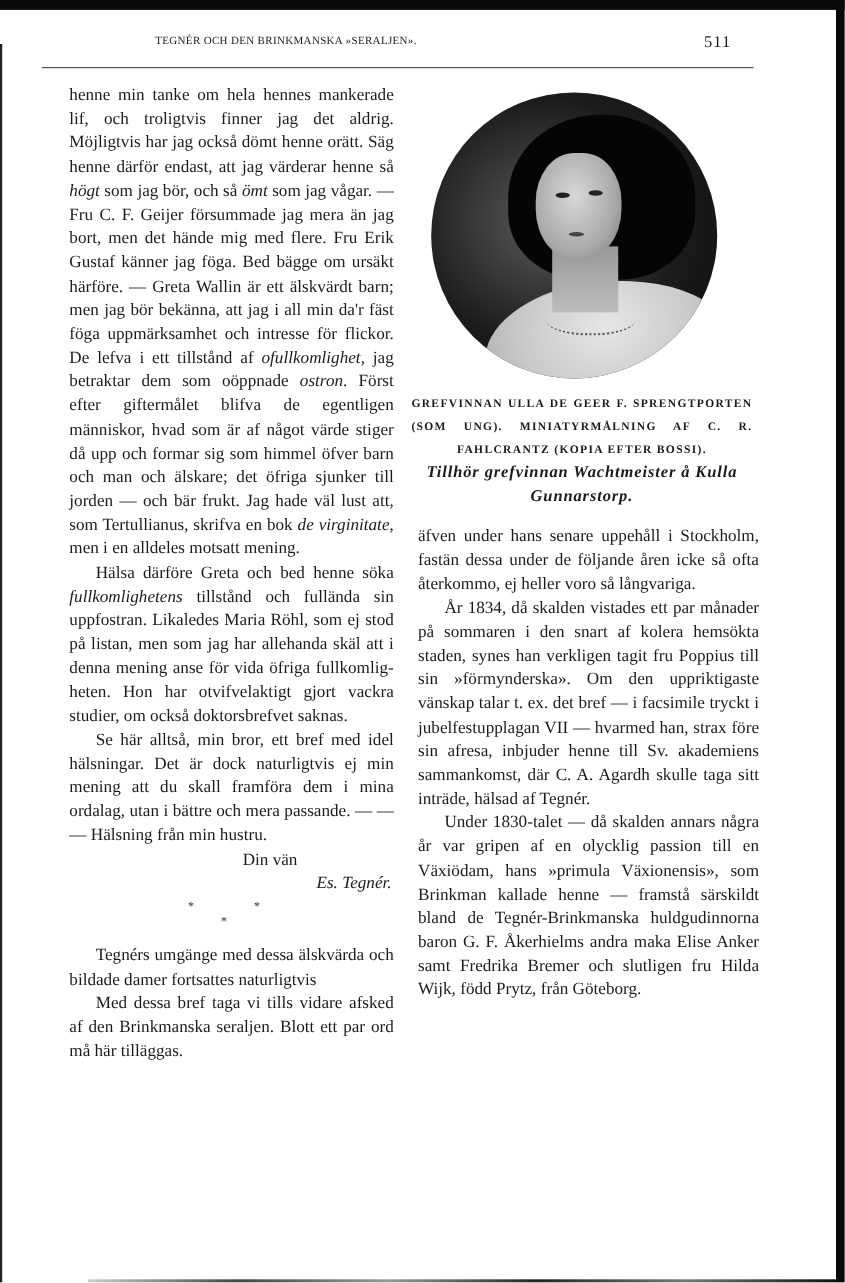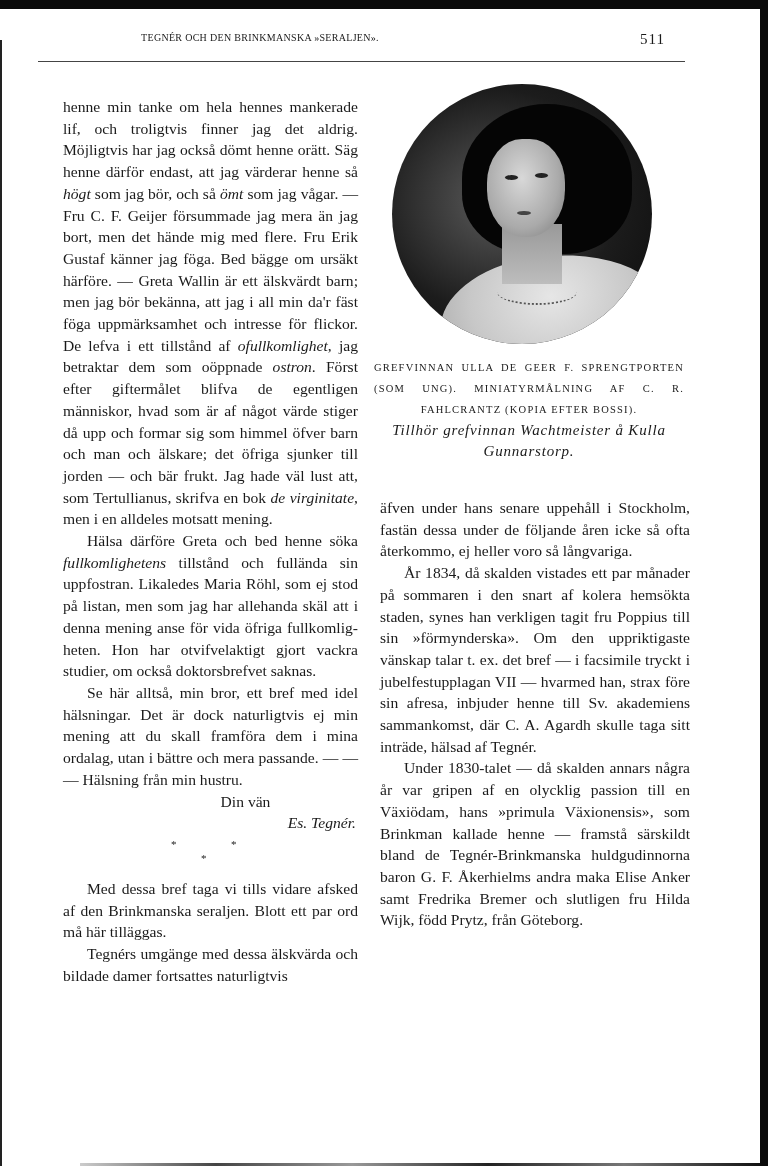--- a/index.html
+++ b/index.html
@@ -21,21 +21,20 @@
     .page-number {
       position: absolute; left: 640px; top: 31px; font-size: 15px; letter-spacing: 1px;
     }
     .head-rule {
       position: absolute; left: 38px; top: 61px; width: 647px; height: 1px; background: #444;
     }
 
     .col {
       position: absolute; font-size: 15.6px; line-height: 21.7px;
       text-align: justify;
-      margin-top: 20px;
     }
     .col-left { left: 63px; top: 76px; width: 295px; }
     .col-right { left: 380px; top: 477px; width: 310px; }
     .col p { margin: 0; }
     .col p.indent { text-indent: 24px; }
     .col em { font-style: italic; }
 
     .signature-greet { text-align: center; padding-left: 70px; }
     .signature-name { text-align: right; font-style: italic; padding-right: 2px; }
     .asterisms { position: relative; height: 44px; }
@@ -66,21 +65,21 @@
       border-radius: 40% 60% 0 0;
       background: radial-gradient(ellipse at 50% 30%, #e6e6e6 0%, #c8c8c8 50%, #9a9a9a 100%);
       transform: rotate(-12deg);
     }
     .portrait .necklace {
       position: absolute; left: 105px; top: 195px; width: 80px; height: 24px;
       border-bottom: 2px dotted #555; border-radius: 0 0 50% 50%;
     }
 
     .caption {
-      position: absolute; left: 374px; top: 357px; width: 310px; text-align: center;
+      position: absolute; left: 374px; top: 357px; width: 310px; text-align: center; font-weight: bold;
     }
     .caption .cap-sc {
       font-size: 10.5px; letter-spacing: 1.2px; line-height: 21px; text-transform: uppercase;
       text-align: justify; text-align-last: center;
     }
     .caption .cap-it { font-style: italic; font-size: 15px; line-height: 21px; letter-spacing: 0.8px; }
   </style>
 </head>
 <body>
 
@@ -97,22 +96,22 @@
   <p><span>henne min tanke om hela hennes man­kerade lif, och troligtvis finner jag det aldrig. Möjligtvis har jag också dömt henne orätt. Säg henne därför endast, att jag värderar henne så </span><em>högt</em><span> som jag bör, och så </span><em>ömt</em><span> som jag vågar. — Fru C. F. Geijer försummade jag mera än jag bort, men det hände mig med flere. Fru Erik Gustaf känner jag föga. Bed bägge om ursäkt härföre. — Greta Wal­lin är ett älskvärdt barn; men jag bör bekänna, att jag i all min da'r fäst föga uppmärksamhet och intresse för flickor. De lefva i ett tillstånd af </span><em>ofullkomlighet</em><span>, jag betraktar dem som oöppnade </span><em>ostron</em><span>. Först efter giftermålet blifva de egentli­gen människor, hvad som är af något värde stiger då upp och formar sig som himmel öfver barn och man och älskare; det öfriga sjunker till jorden — och bär frukt. Jag hade väl lust att, som Ter­tullianus, skrifva en bok </span><em>de virginitate</em><span>, men i en alldeles motsatt mening.</span></p>
   <p class="indent"><span>Hälsa därföre Greta och bed henne söka </span><em>fullkomlighetens</em><span> tillstånd och full­ända sin uppfostran. Likaledes Maria Röhl, som ej stod på listan, men som jag har allehanda skäl att i denna me­ning anse för vida öfriga fullkomlig­heten. Hon har otvifvelaktigt gjort vackra studier, om också doktorsbrefvet saknas.</span></p>
   <p class="indent">Se här alltså, min bror, ett bref med idel hälsningar. Det är dock naturligt­vis ej min mening att du skall framföra dem i mina ordalag, utan i bättre och mera passande. — — — Hälsning från min hustru.</p>
   <p class="signature-greet">Din vän</p>
   <p class="signature-name">Es. Tegnér.</p>
   <div class="asterisms">
     <span style="left:108px; top:0px;">*</span>
     <span style="left:138px; top:14px;">*</span>
     <span style="left:168px; top:0px;">*</span>
   </div>
+  <p class="indent">Tegnérs umgänge med dessa älskvärda och bildade damer fortsattes naturligtvis</p>
   <p class="indent">Med dessa bref taga vi tills vidare afsked af den Brinkmanska seraljen. Blott ett par ord må här tilläggas.</p>
-  <p class="indent">Tegnérs umgänge med dessa älskvärda och bildade damer fortsattes naturligtvis</p>
 </div>
 
 <div class="portrait" title="Oval miniature portrait of a young woman with dark hair and a pearl necklace">
   <div class="hair"></div>
   <div class="dress"></div>
   <div class="neck"></div>
   <div class="face">
     <div class="eye" style="left:18px; top:36px;"></div>
     <div class="eye" style="left:48px; top:34px;"></div>
     <div class="mouth" style="left:30px; top:72px;"></div>

